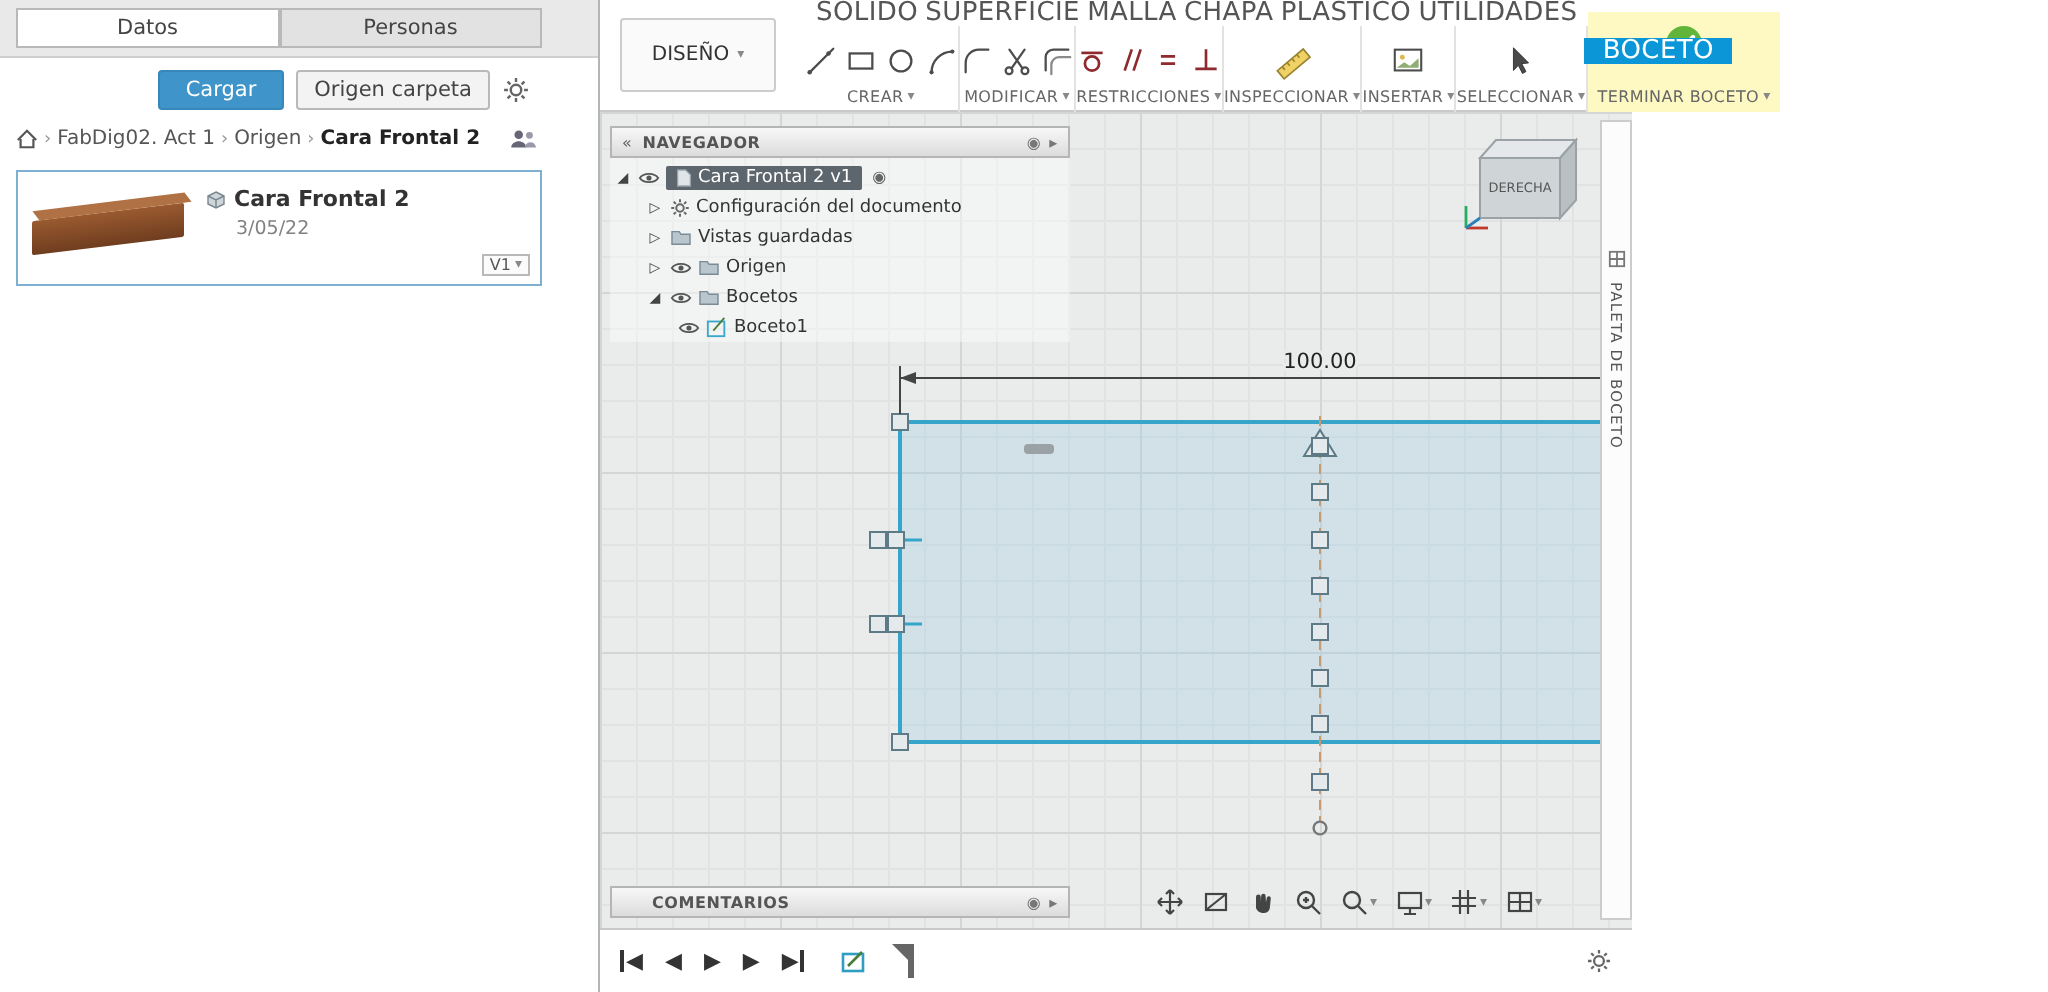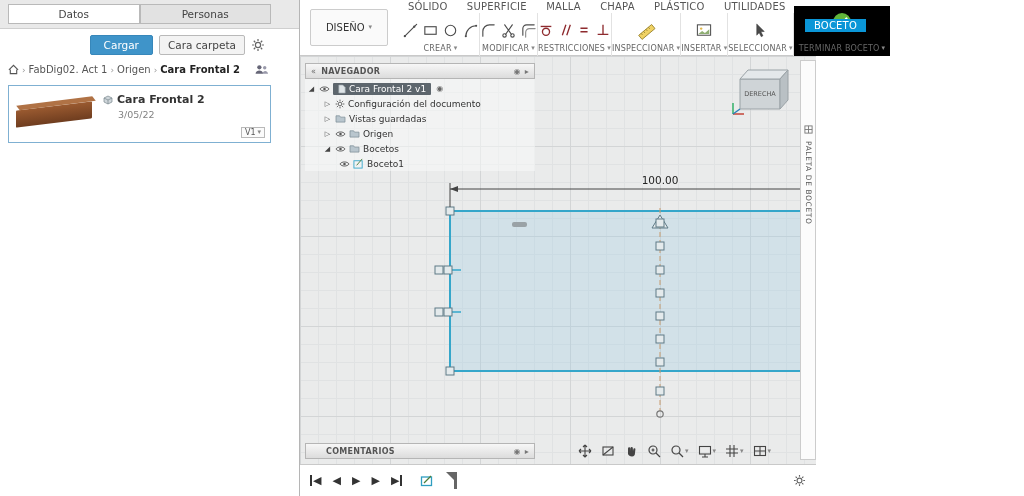--- a/index.html
+++ b/index.html
@@ -31,31 +31,31 @@
   .title-row{display:flex;gap:4px;align-items:center;font-size:11px;font-weight:bold;color:#333;}
   .file-date{font-size:9.5px;color:#828282;margin-top:3px;padding-left:15px;}
   .version-badge{position:absolute;right:5px;bottom:4px;border:1px solid #b9b9b9;font-size:8px;color:#555;padding:0 3px;display:flex;gap:2px;align-items:center;background:#fbfbfb;margin-left:31px;}
 
   
   .main{flex:1;display:flex;flex-direction:column;min-width:0;position:relative;}
 
   
   .toolbar{flex:0 0 56px;height:56px;background:#fff;border-bottom:1px solid #c9c9c9;position:relative;}
   .design-btn{position:absolute;left:10px;top:9px;width:78px;height:37px;background:#fafafa;border:1px solid #ccc;border-radius:2px;display:flex;align-items:center;justify-content:center;gap:4px;font-size:10px;color:#333;cursor:pointer;}
-  .tab-row{position:absolute;left:108px;top:0;width:458px;height:13px;display:flex;justify-content:space-between;align-items:center;font-size:10px;color:#555;letter-spacing:.2px;}
+  .tab-row{position:absolute;left:108px;top:0;width:458px;height:13px;display:flex;justify-content:space-between;align-items:center;font-size:13px;color:#555;letter-spacing:.2px;}
   .tb-tab{cursor:pointer;line-height:13px;}
   .tb-tab.active{background:#0a96d7;color:#fff;padding:0 9px;margin-top:37px;}
   .groups{display:flex;margin-left:102px;margin-top:13px;height:43px;}
   .group{display:flex;flex-direction:column;align-items:center;justify-content:space-between;padding:3px 0 3px;border-right:1px solid #e2e2e2;}
   .gicons{display:flex;align-items:center;gap:3px;flex:1;}
   .gicon{display:inline-flex;cursor:pointer;}
   .glabel{font-size:8px;color:#666;display:flex;gap:2px;align-items:center;letter-spacing:.2px;cursor:pointer;white-space:nowrap;}
   .caret{font-size:7px;color:#888;line-height:1;}
   .g-crear{width:92px;} .g-mod{width:96px;} .g-rest{width:96px;} .g-insp{width:84px;} .g-ins{width:64px;} .g-sel{width:72px;}
-  .finish{width:110px;background:#000000;display:flex;flex-direction:column;align-items:center;justify-content:space-between;padding:6px 5px 3px;margin-top:-7px;height:50px;cursor:pointer;border-right:none;}
+  .finish{width:110px;background:#fef9c3;display:flex;flex-direction:column;align-items:center;justify-content:space-between;padding:6px 5px 3px;margin-top:-7px;height:50px;cursor:pointer;border-right:none;}
 
   
   .canvas{flex:1;position:relative;overflow:hidden;background-color:#eaebeb;
     background-image:
       linear-gradient(#d3d5d6 1px,transparent 1px),
       linear-gradient(90deg,#d3d5d6 1px,transparent 1px),
       linear-gradient(#e0e2e3 1px,transparent 1px),
       linear-gradient(90deg,#e0e2e3 1px,transparent 1px);
     background-size:90px 90px,90px 90px,18px 18px,18px 18px;}
   .sketch-svg{position:absolute;left:0;top:0;}
@@ -98,21 +98,21 @@
 
 <div class="app">
 
   <aside class="left-panel">
     <div class="lp-tabs">
       <button class="lp-tab active">Datos</button>
       <button class="lp-tab">Personas</button>
     </div>
     <div class="lp-actions">
       <button class="btn-primary">Cargar</button>
-      <button class="btn-secondary">Cara carpeta</button>
+      <button class="btn-secondary">Origen carpeta</button>
       <span class="icon-btn">
         <svg width="14" height="14" viewBox="0 0 16 16">
             <circle cx="8" cy="8" r="3" fill="none" stroke="#666" stroke-width="1.4"></circle>
             <path d="M8 1.2v2.2M8 12.6v2.2M1.2 8h2.2M12.6 8h2.2M3.2 3.2l1.6 1.6M11.2 11.2l1.6 1.6M12.8 3.2l-1.6 1.6M4.8 11.2l-1.6 1.6" stroke="#666" stroke-width="1.4"></path>
           </svg>
       </span>
     </div>
     <div class="lp-breadcrumb">
       <span class="icon-btn">
         <svg width="11" height="11" viewBox="0 0 12 11">

